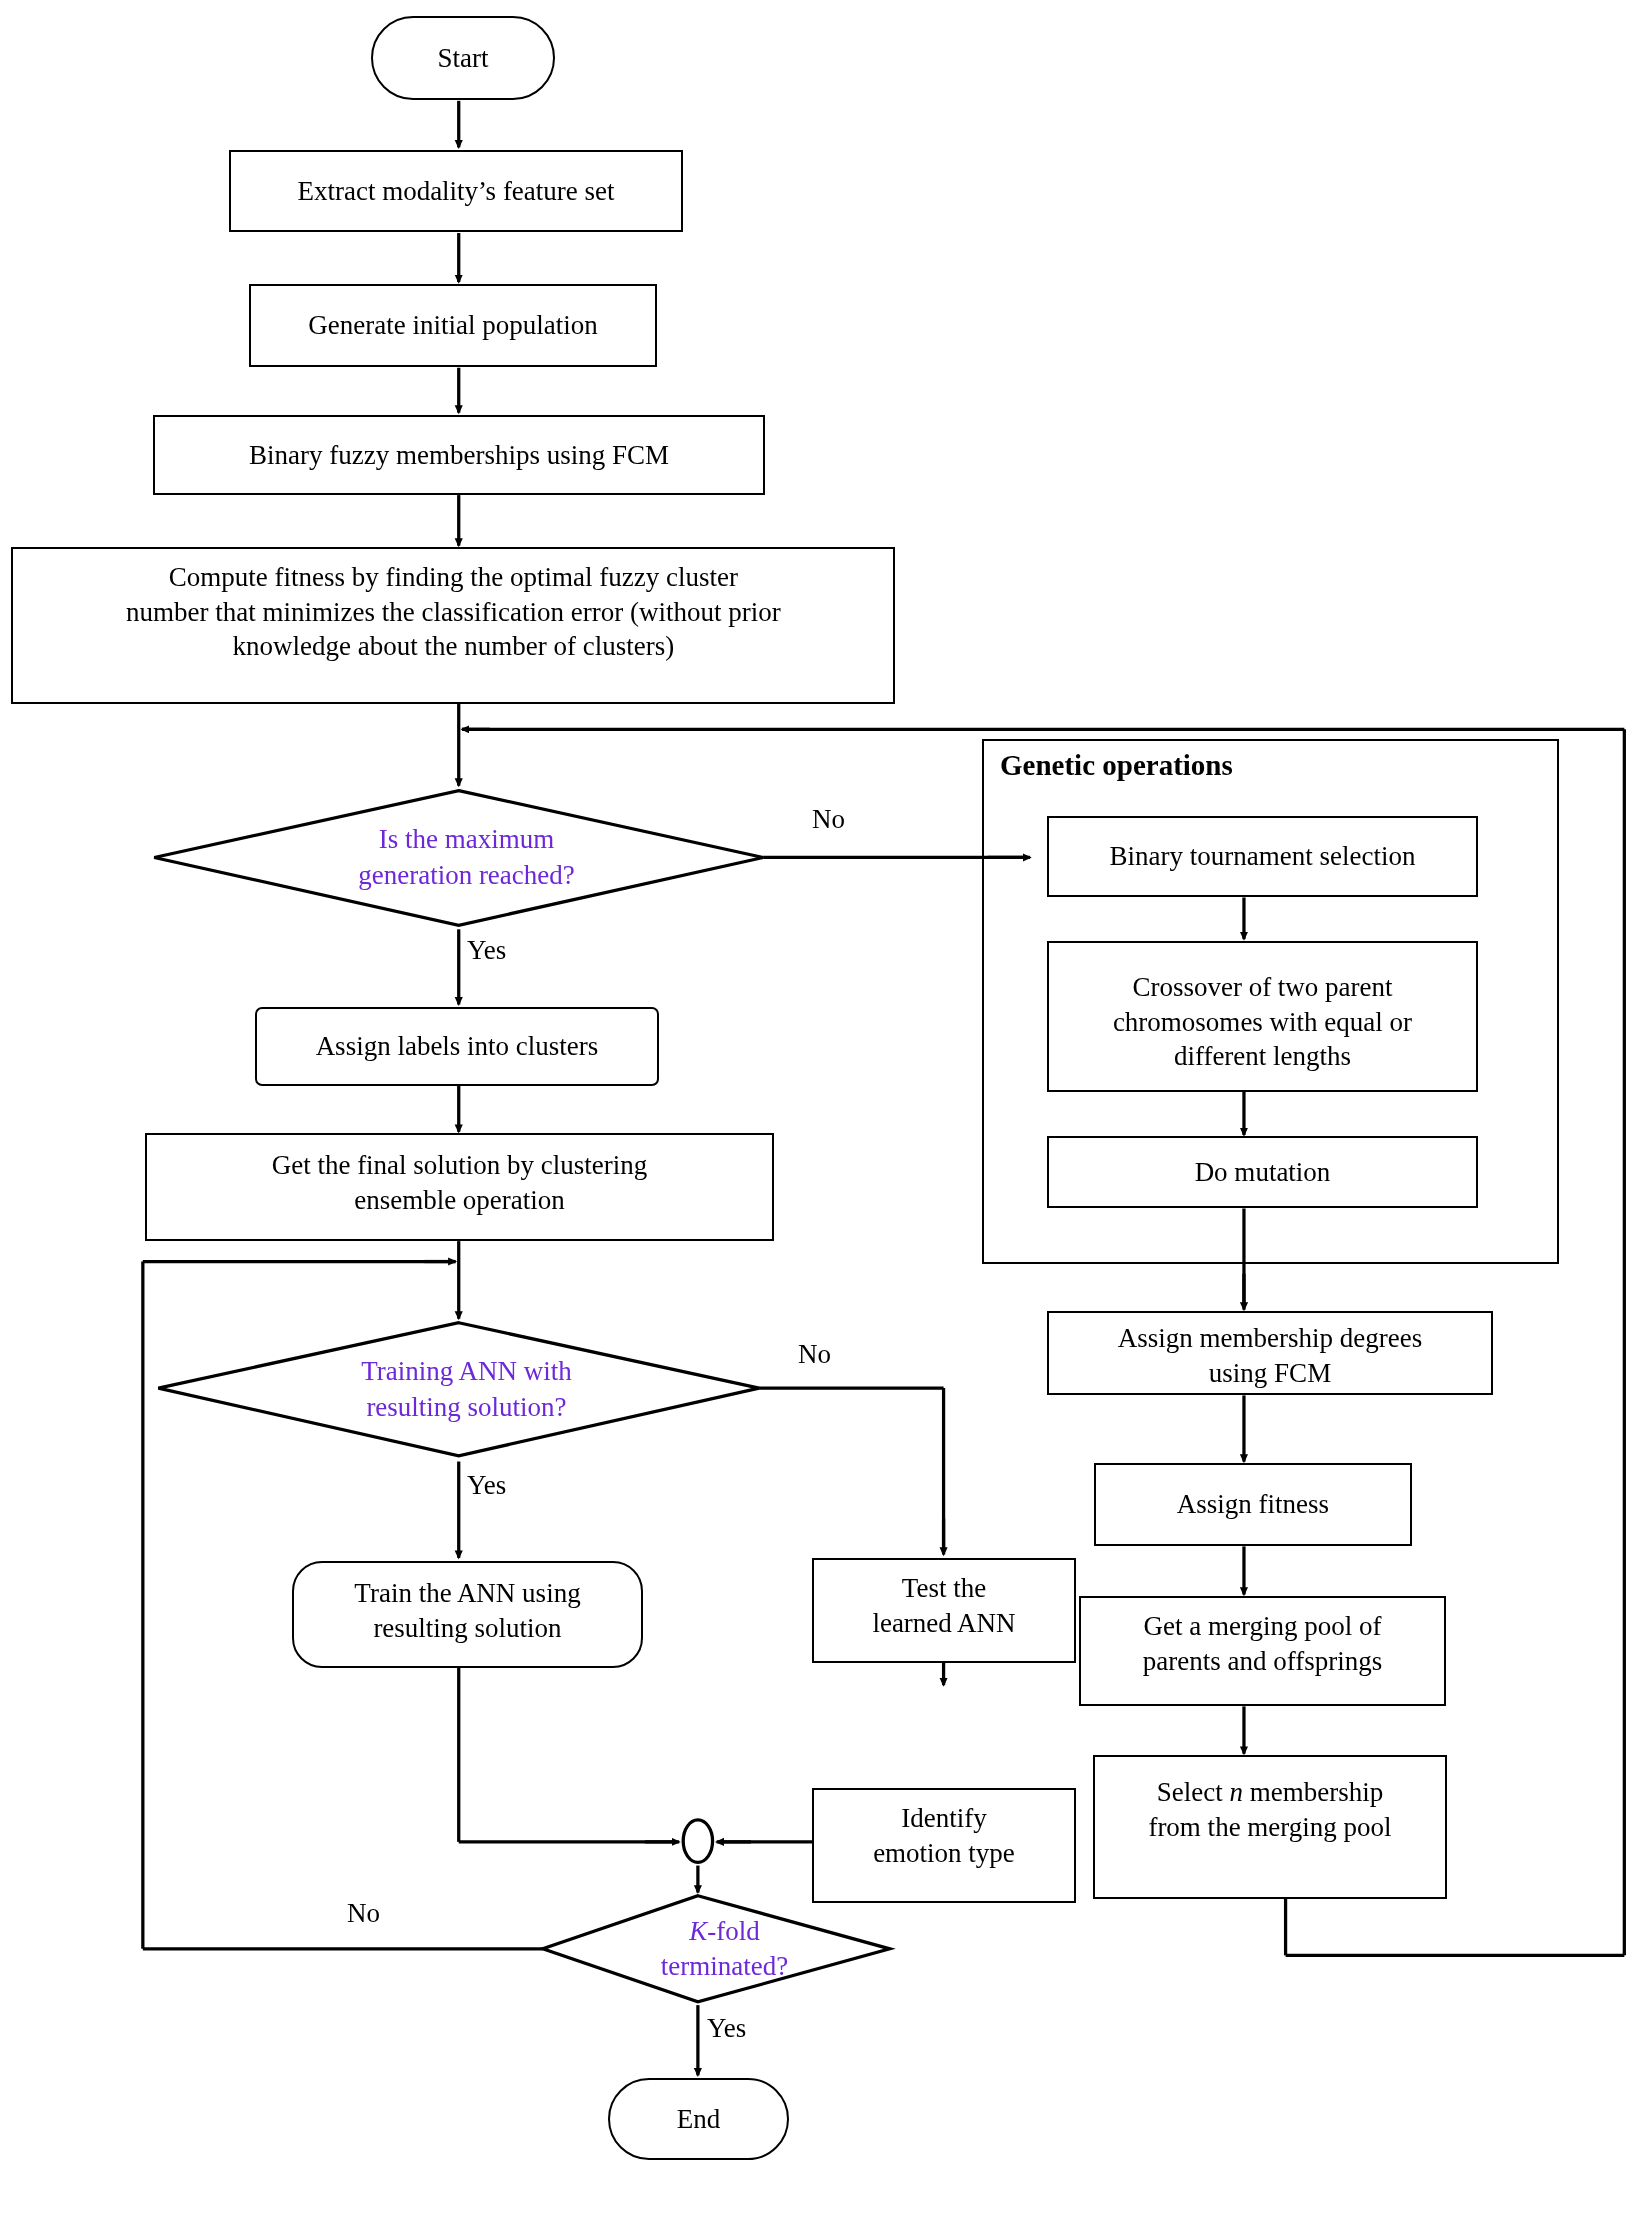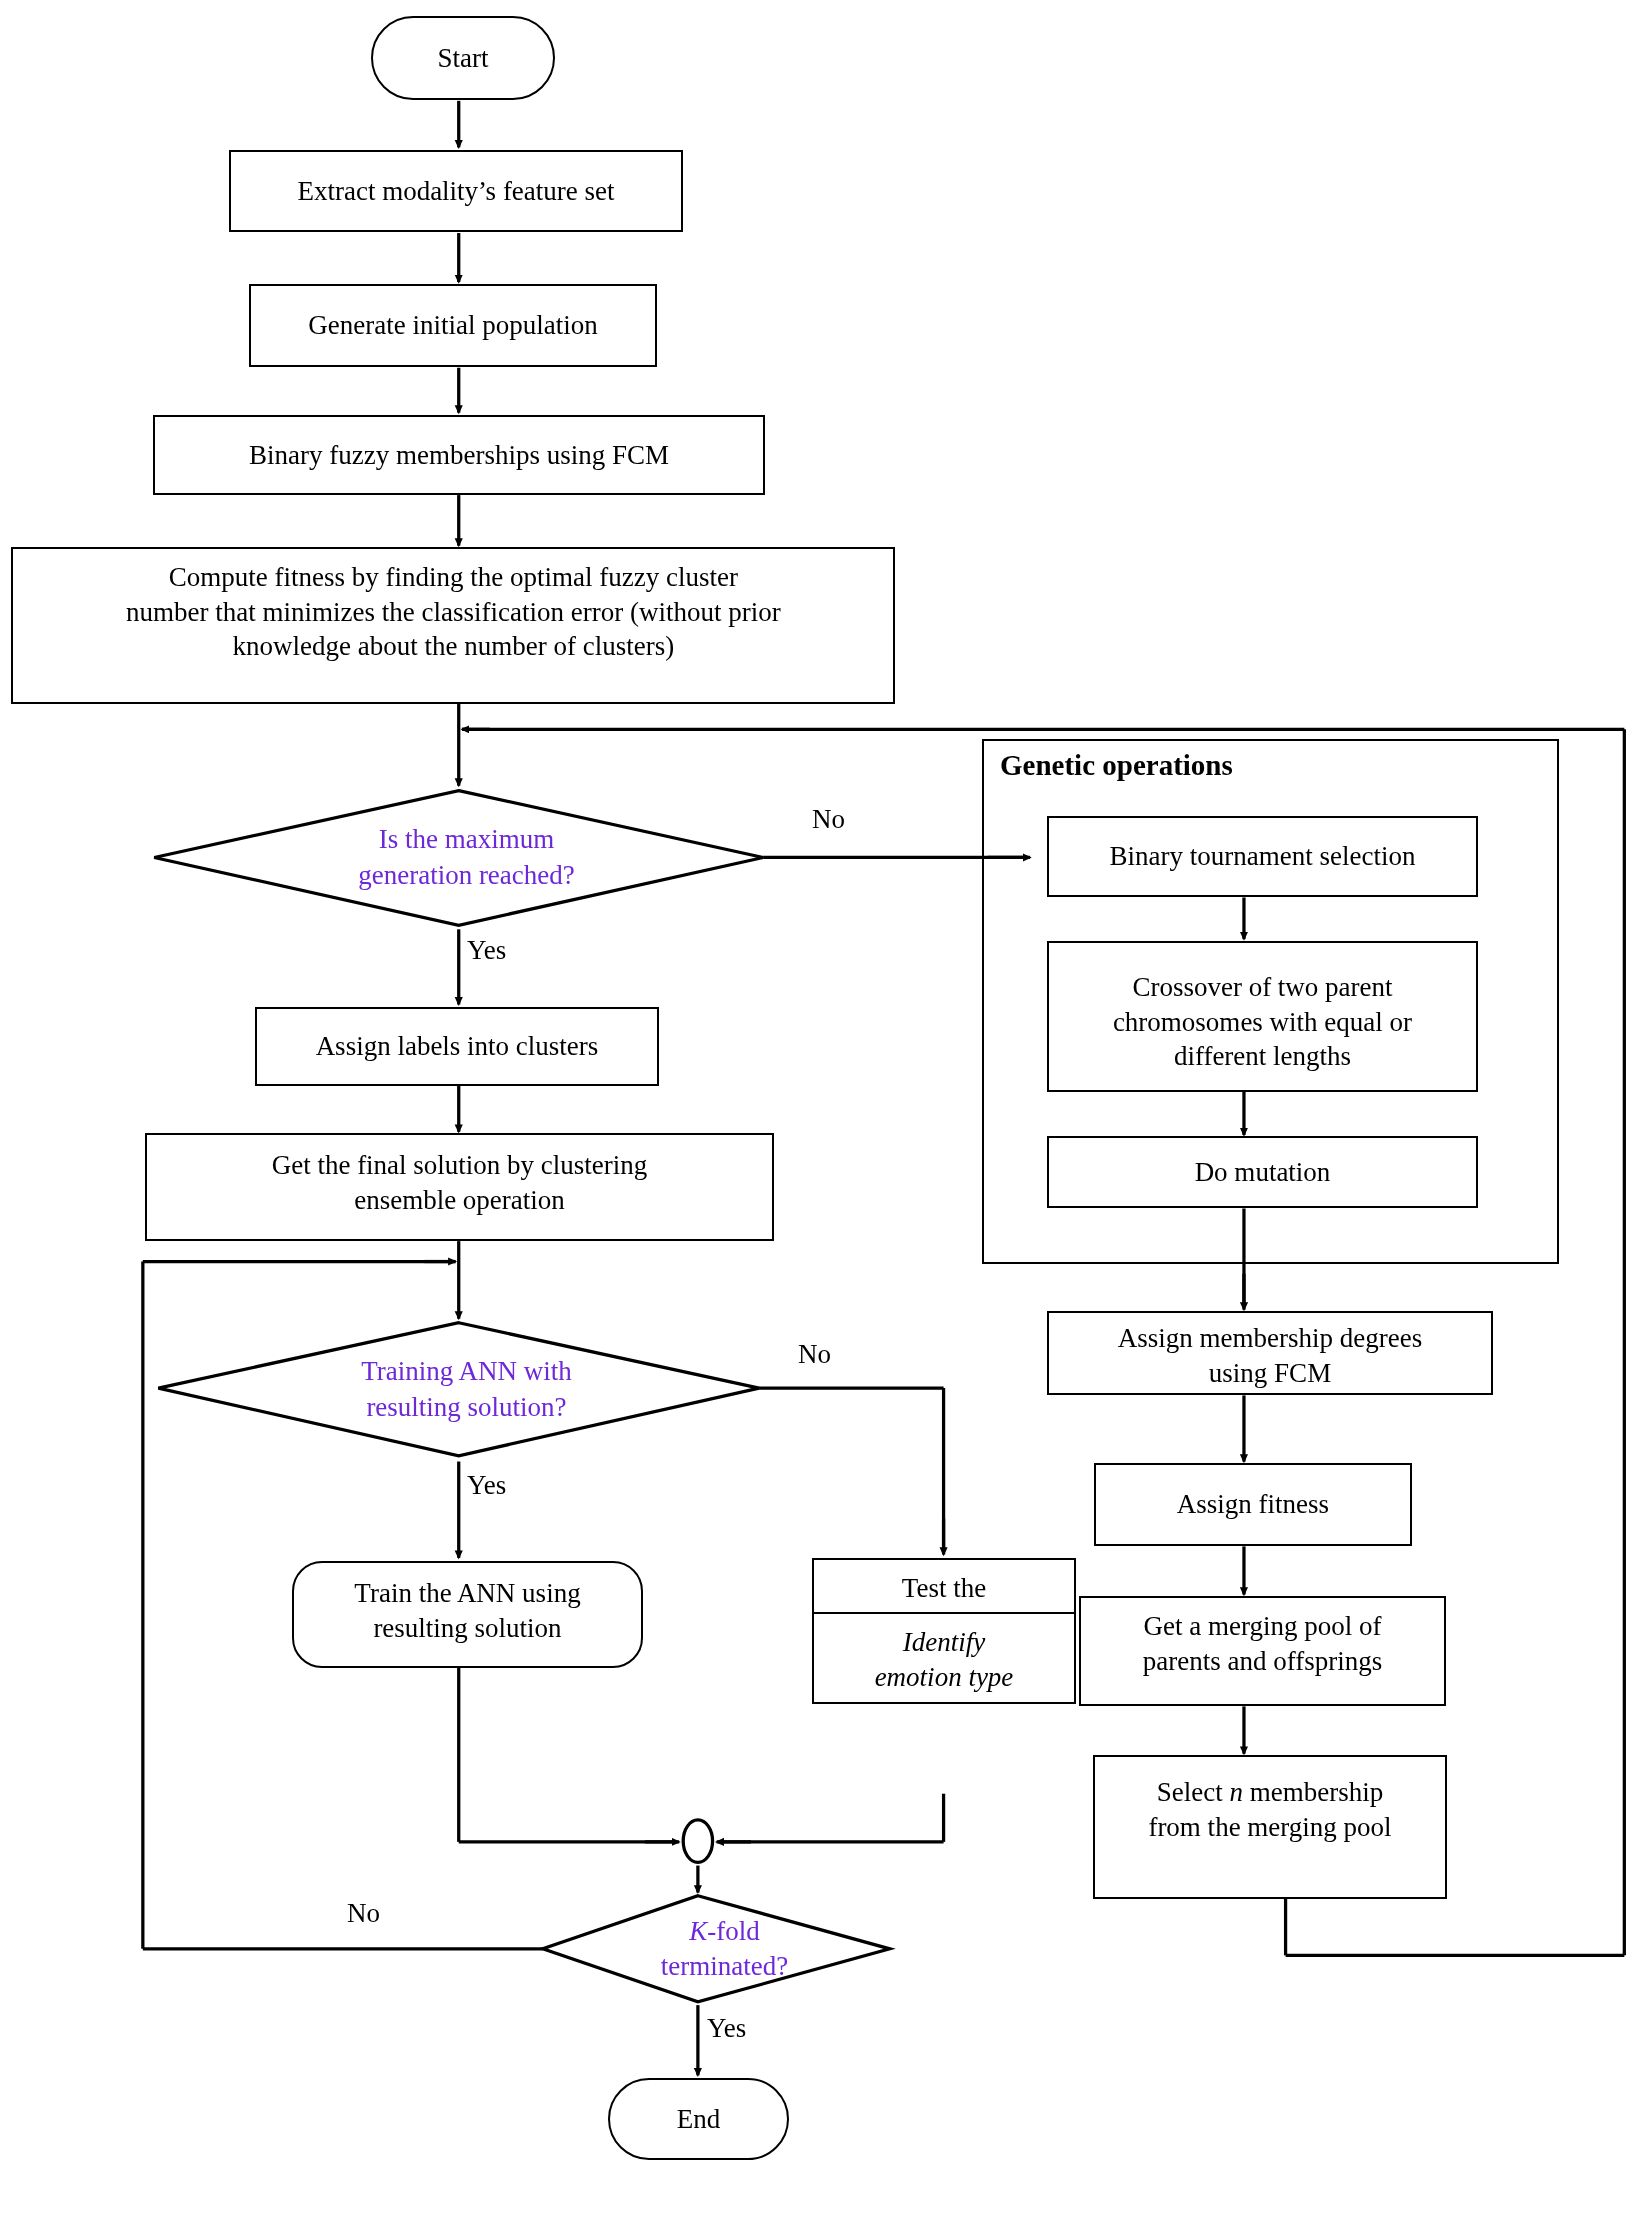--- a/index.html
+++ b/index.html
@@ -185,21 +185,21 @@
 
   <div class="diamond-wrap" style="left:154px; top:790px; width:609px; height:135px;">
     <div class="diamond-label">
       <div>
         <div>Is the maximum</div>
         <div>generation reached?</div>
       </div>
     </div>
   </div>
 
-  <div class="node mid" style="left:255px; top:1007px; width:404px; height:79px;">
+  <div class="node mid" style="left:255px; top:1007px; width:404px; height:79px;border-radius:7px;">
     <span>Assign labels into clusters</span>
   </div>
 
   <div class="node" style="left:145px; top:1133px; width:629px; height:108px; padding-top:13px;">
     <div>
       <div>Get the final solution by clustering</div>
       <div>ensemble operation</div>
     </div>
   </div>
 
@@ -219,21 +219,21 @@
     </div>
   </div>
 
   <div class="node" style="left:812px; top:1558px; width:264px; height:105px; padding-top:11.4px;">
     <div>
       <div>Test the</div>
       <div>learned ANN</div>
     </div>
   </div>
 
-  <div class="node" style="left:812px; top:1612px; width:264px; height:92px; padding-top:11.4px;font-style:italic;">
+  <div class="node" style="left:812px; top:1788px; width:264px; height:115px; padding-top:11.4px;">
     <div>
       <div>Identify</div>
       <div>emotion type</div>
     </div>
   </div>
 
   <div class="diamond-wrap" style="left:543px; top:1896px; width:347px; height:106px;">
     <div class="diamond-label">
       <div>
         <div><span class="ital">K</span><span>-fold</span></div>

